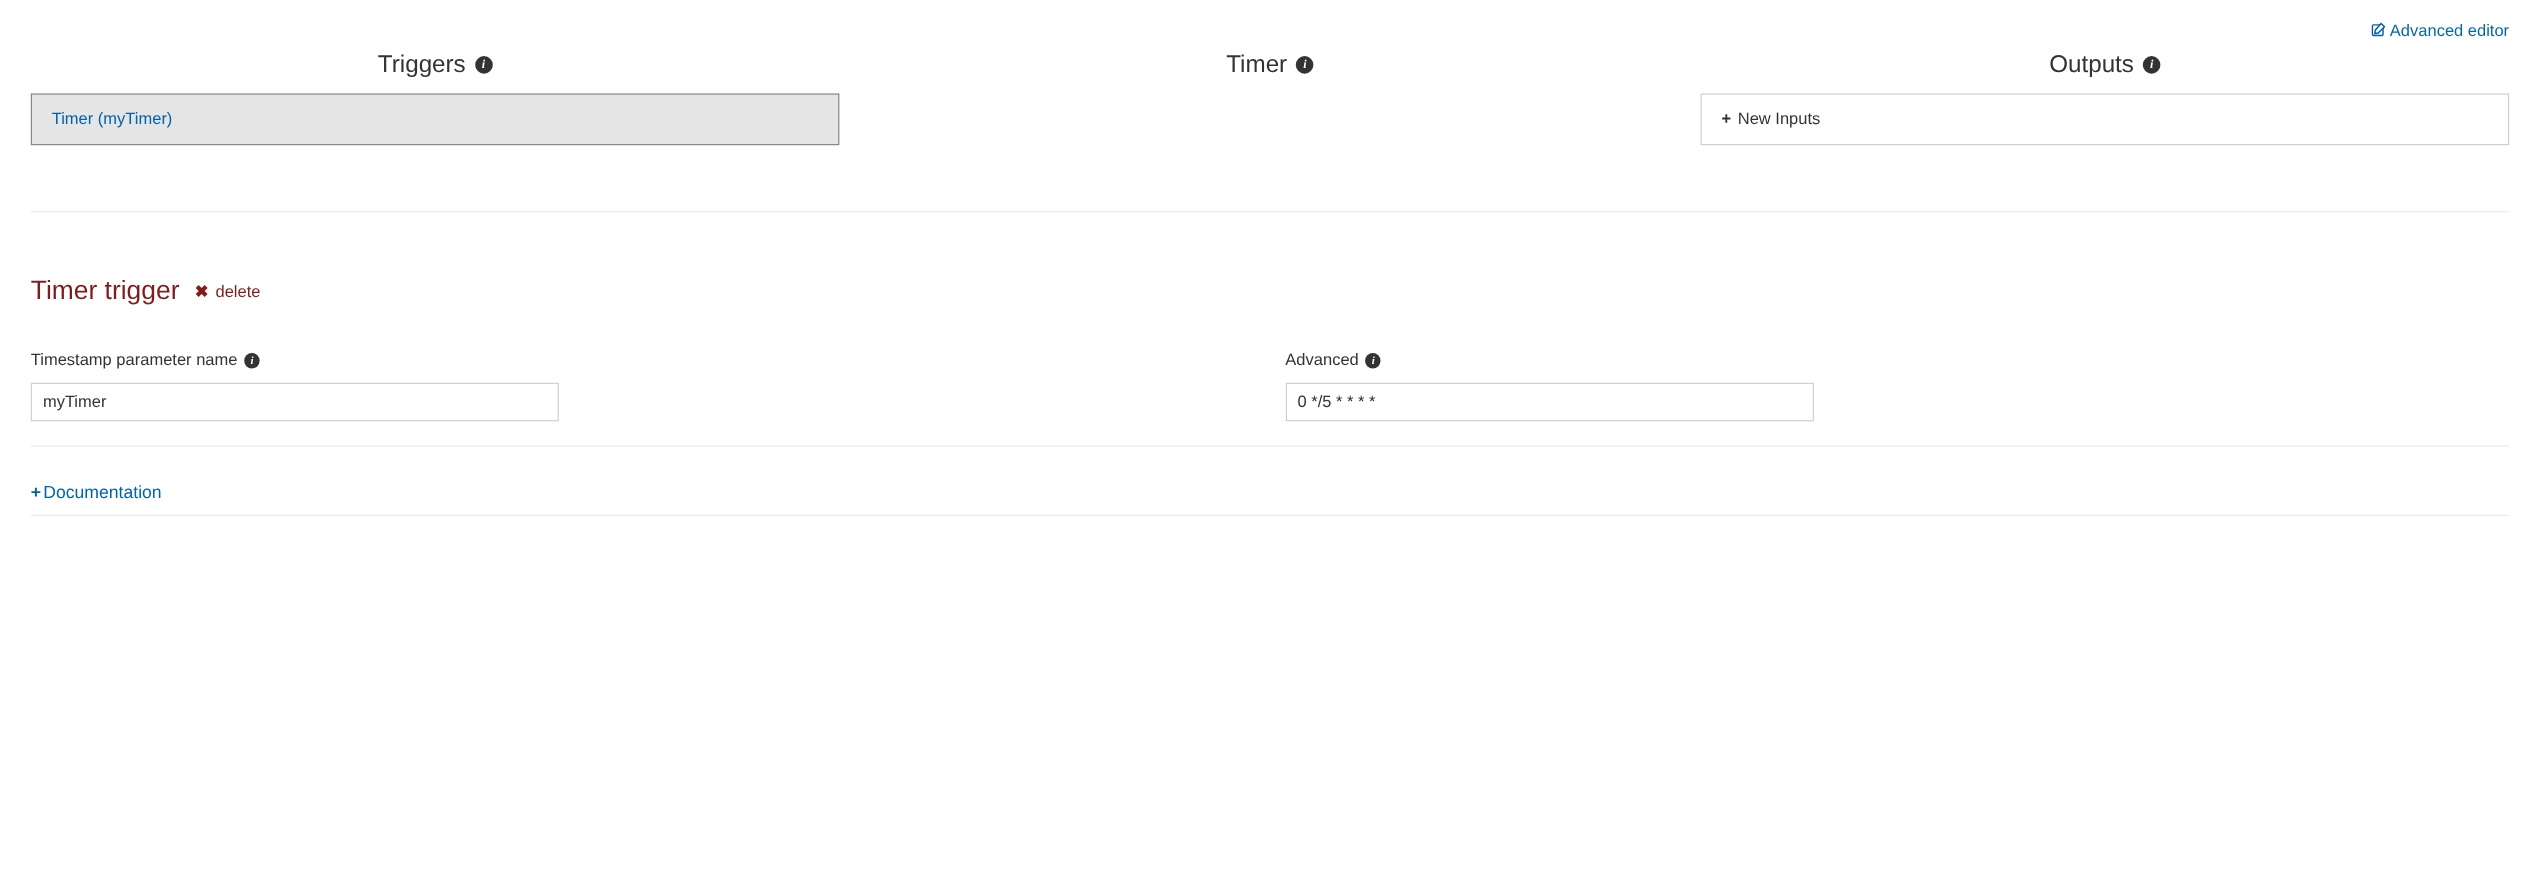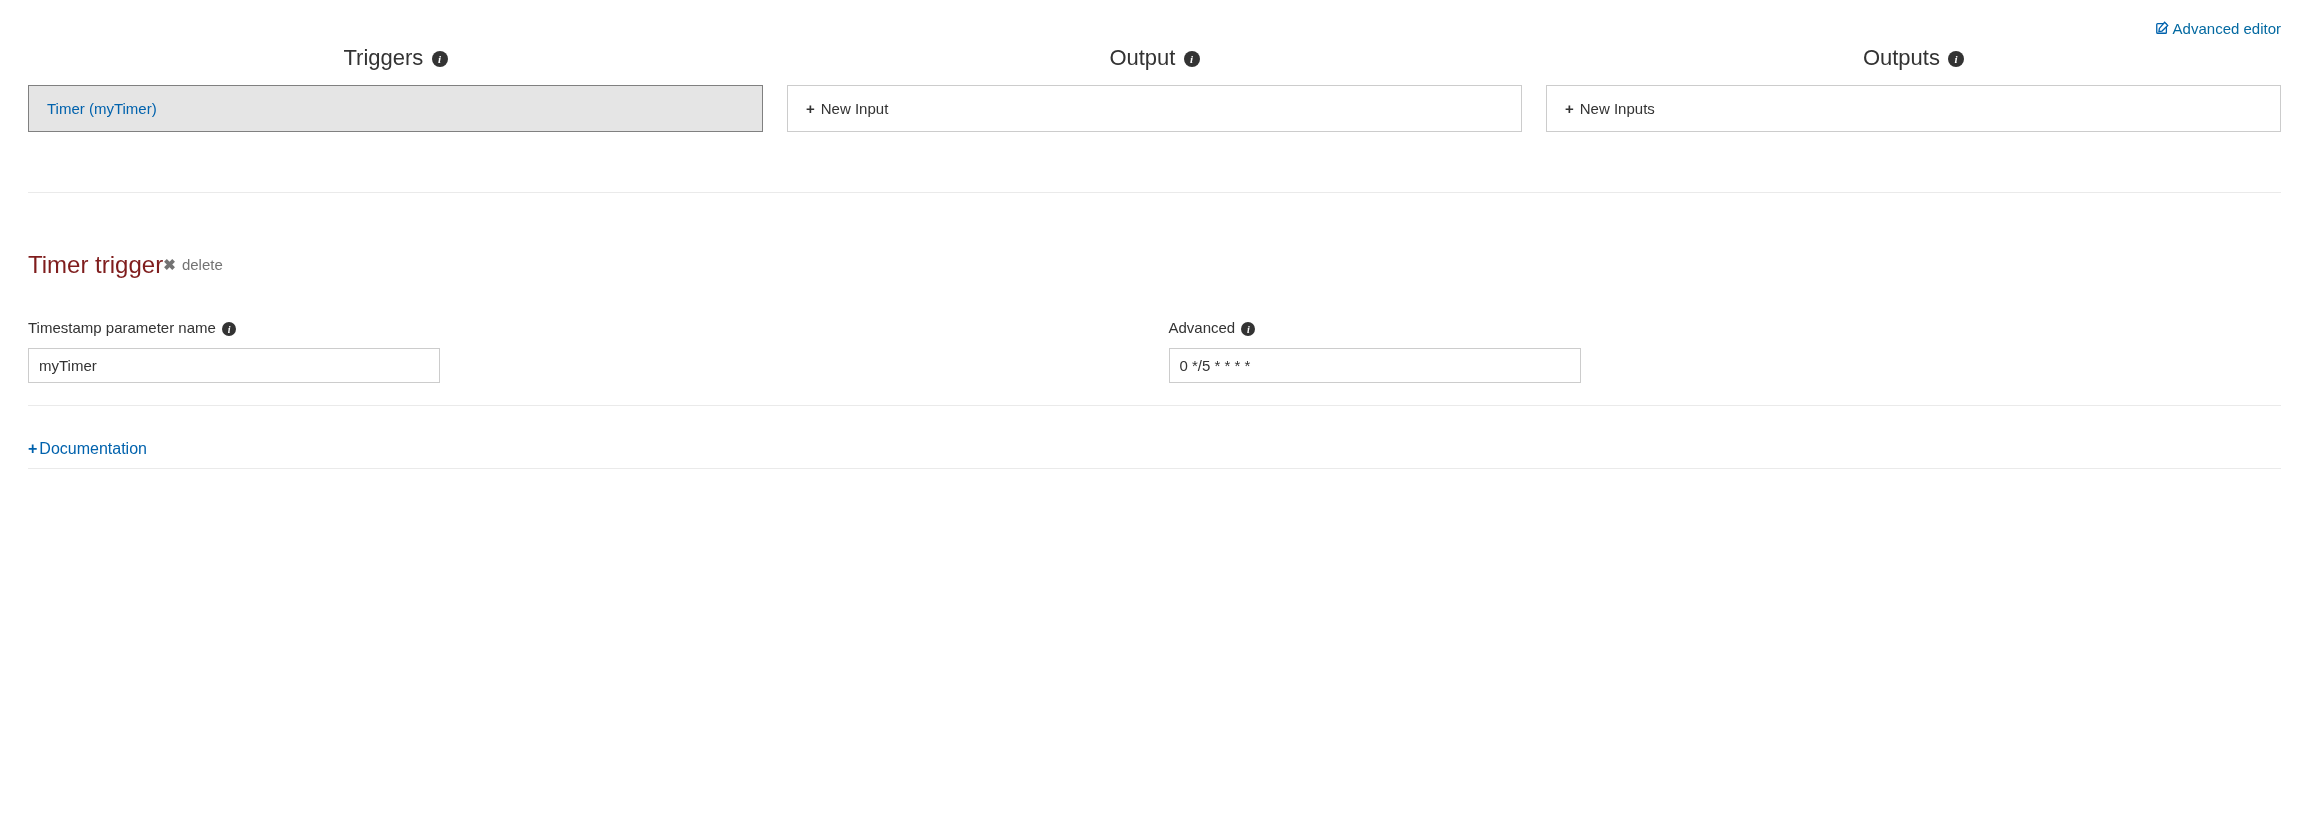--- a/index.html
+++ b/index.html
@@ -97,45 +97,45 @@
       display: flex;
       align-items: center;
       margin-bottom: 40px;
     }
     .details-title {
       font-size: 24px;
       font-weight: 400;
       color: #7f1d1d;
     }
     .delete-link {
-      color: #737373;
+      color: #7f1d1d;
       text-decoration: none;
       font-size: 15px;
-      margin-left: 0;
+      margin-left: 14px;
       cursor: pointer;
     }
     .x-icon {
       font-weight: bold;
       margin-right: 2px;
     }
     .fields-row {
       display: flex;
       gap: 28px;
     }
     .field-group {
       flex: 1;
     }
     .field-label {
       font-size: 15px;
       color: #333;
       margin-bottom: 12px;
       display: block;
     }
     .text-input {
-      width: 412px;
+      width: 480px;
       max-width: 100%;
       padding: 8px 10px;
       font-size: 15px;
       border: 1px solid #cccccc;
       background: #fff;
       color: #333;
       font-family: inherit;
     }
     .doc-section {
       margin-top: 34px;
@@ -178,25 +178,22 @@
       <span>Triggers</span>
       <span class="info-icon">i</span>
     </div>
     <div class="trigger-item">
       <span>Timer (myTimer)</span>
     </div>
   </div>
 
   <div class="column">
     <div class="column-header">
-      <span>Output</span>
+      <span>Timer</span>
       <span class="info-icon">i</span>
-    </div>
-    <div class="add-item">
-      <span class="plus-icon">+</span><span>New Input</span>
     </div>
   </div>
 
   <div class="column">
     <div class="column-header">
       <span>Outputs</span>
       <span class="info-icon">i</span>
     </div>
     <div class="add-item">
       <span class="plus-icon">+</span><span>New Inputs</span>

